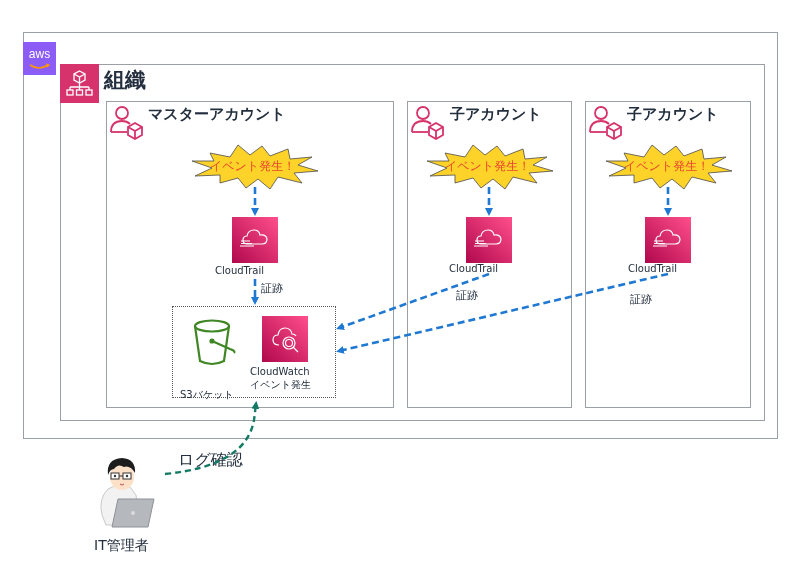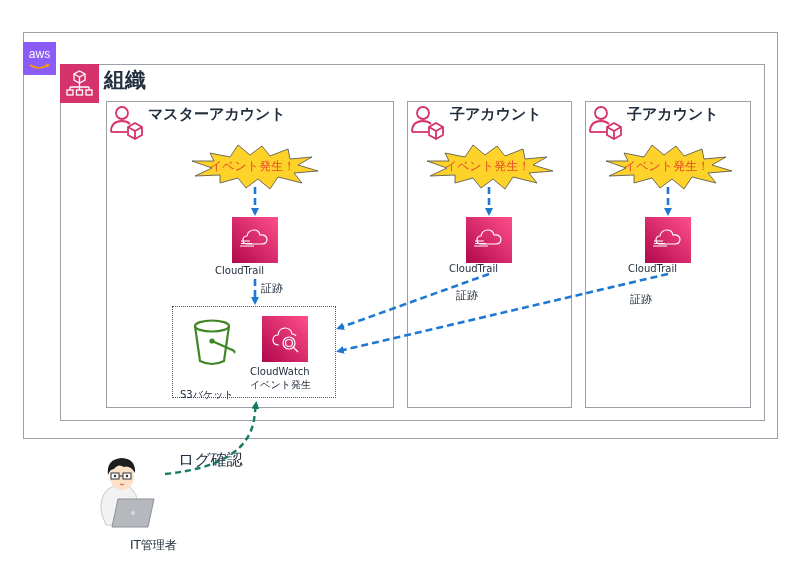--- a/index.html
+++ b/index.html
@@ -162,21 +162,21 @@
   <rect x="15" y="18" width="8" height="6" fill="#fff" stroke="#333" stroke-width="1"></rect>
   <rect x="27" y="18" width="8" height="6" fill="#fff" stroke="#333" stroke-width="1"></rect>
   <line x1="23" y1="21" x2="27" y2="21" stroke="#333" stroke-width="1"></line>
   <circle cx="19" cy="21" r="1.2" fill="#333"></circle>
   <circle cx="31" cy="21" r="1.2" fill="#333"></circle>
   <path d="M24 29 Q26 31 28 29" stroke="#c0504d" stroke-width="1" fill="none"></path>
 
   <path d="M22 44 L58 44 L52 72 L16 72 Z" fill="#b5b8bd" stroke="#8d9196" stroke-width="1"></path>
   <circle cx="37" cy="58" r="2" fill="#d9dbde"></circle>
 </svg>
-<div class="lbl" style="left:94px; top:537px; font-size:12px;margin-left:36px;">IT管理者</div>
+<div class="lbl" style="left:94px; top:537px; font-size:14px;">IT管理者</div>
 <div class="lbl" style="left:178px; top:450px; font-size:16px;">ログ確認</div>
 
 <svg id="arrows" viewBox="0 0 800 566">
   <defs>
     <marker id="ab" markerWidth="8" markerHeight="8" refX="5" refY="4" orient="auto" markerUnits="userSpaceOnUse">
       <path d="M0,0 L8,4 L0,8 Z" fill="#1f78d1"></path>
     </marker>
     <marker id="ag" markerWidth="8" markerHeight="8" refX="5" refY="4" orient="auto" markerUnits="userSpaceOnUse">
       <path d="M0,0 L8,4 L0,8 Z" fill="#137a63"></path>
     </marker>

